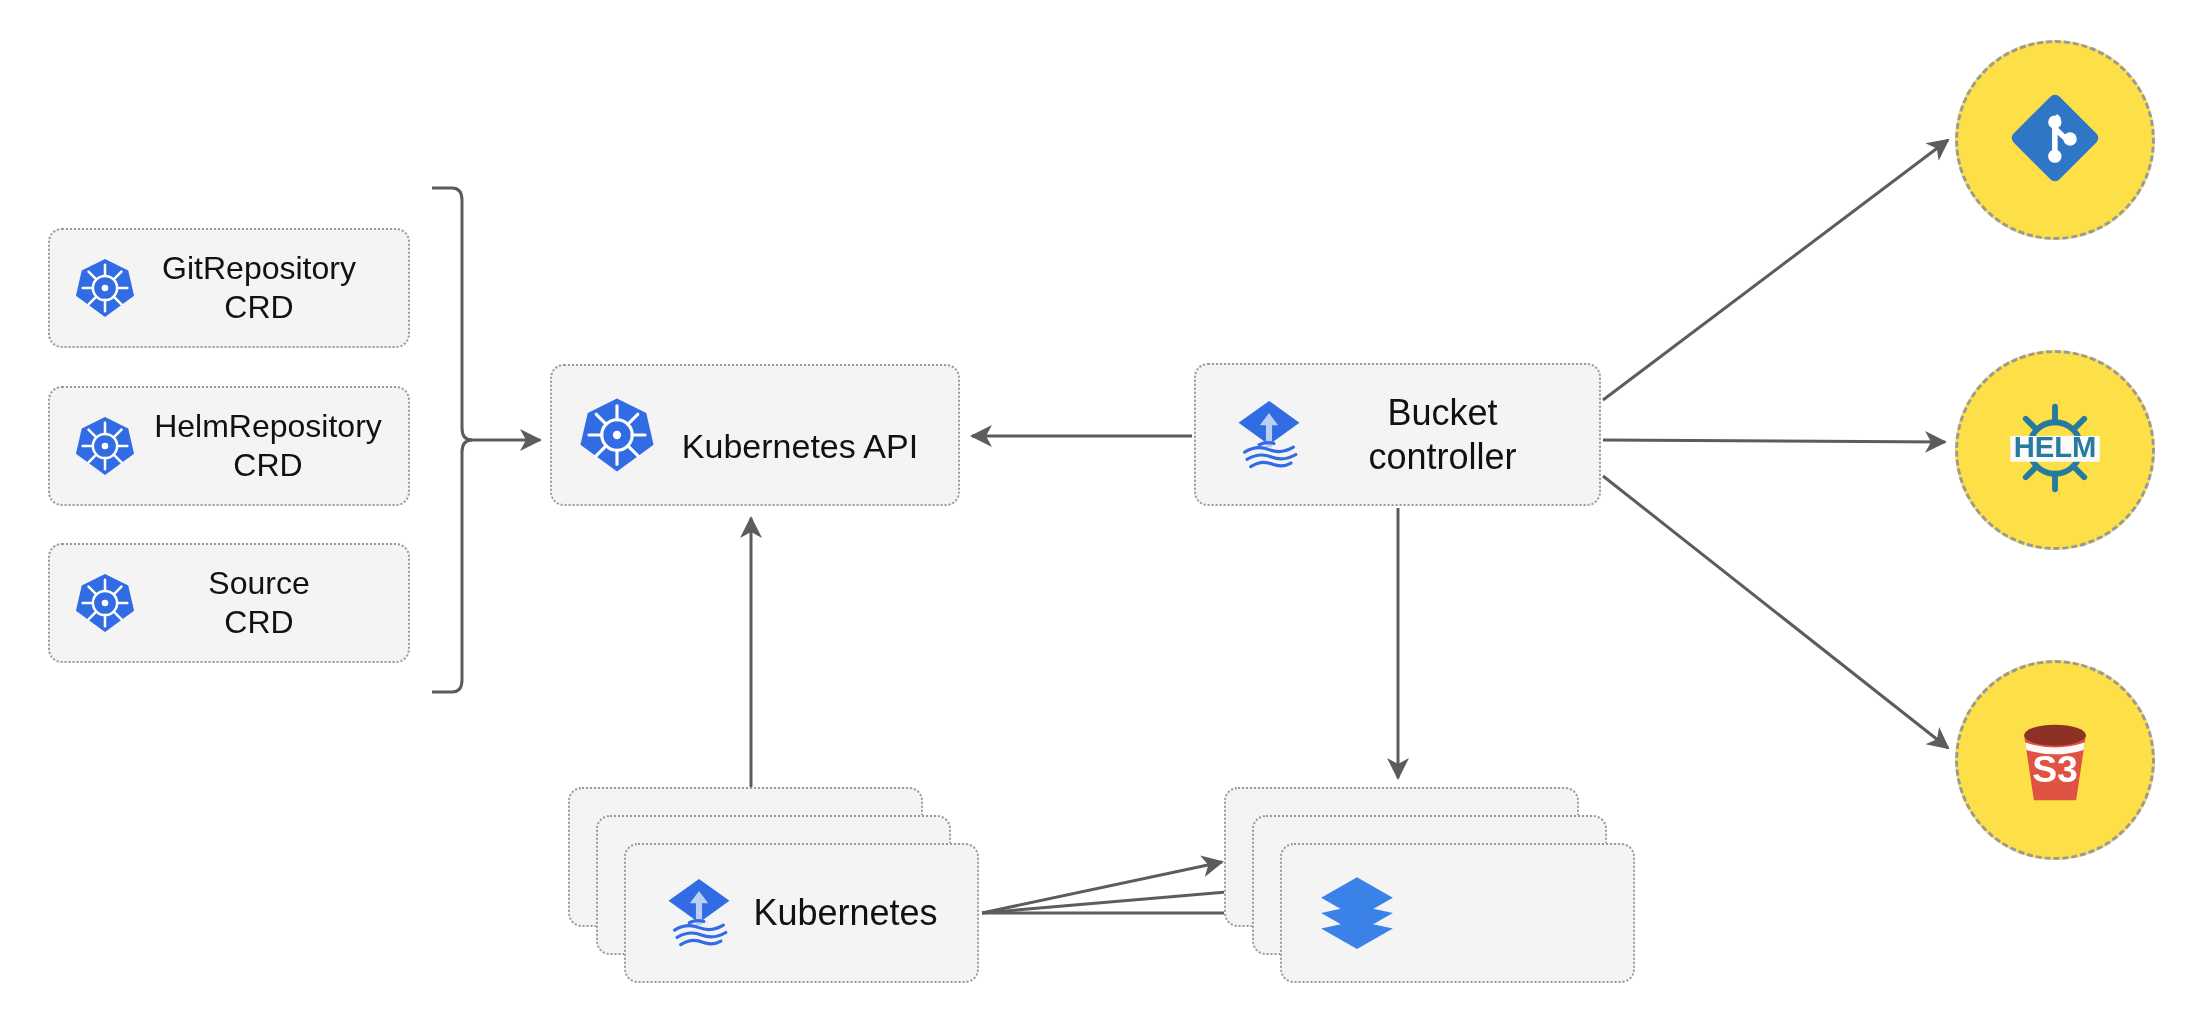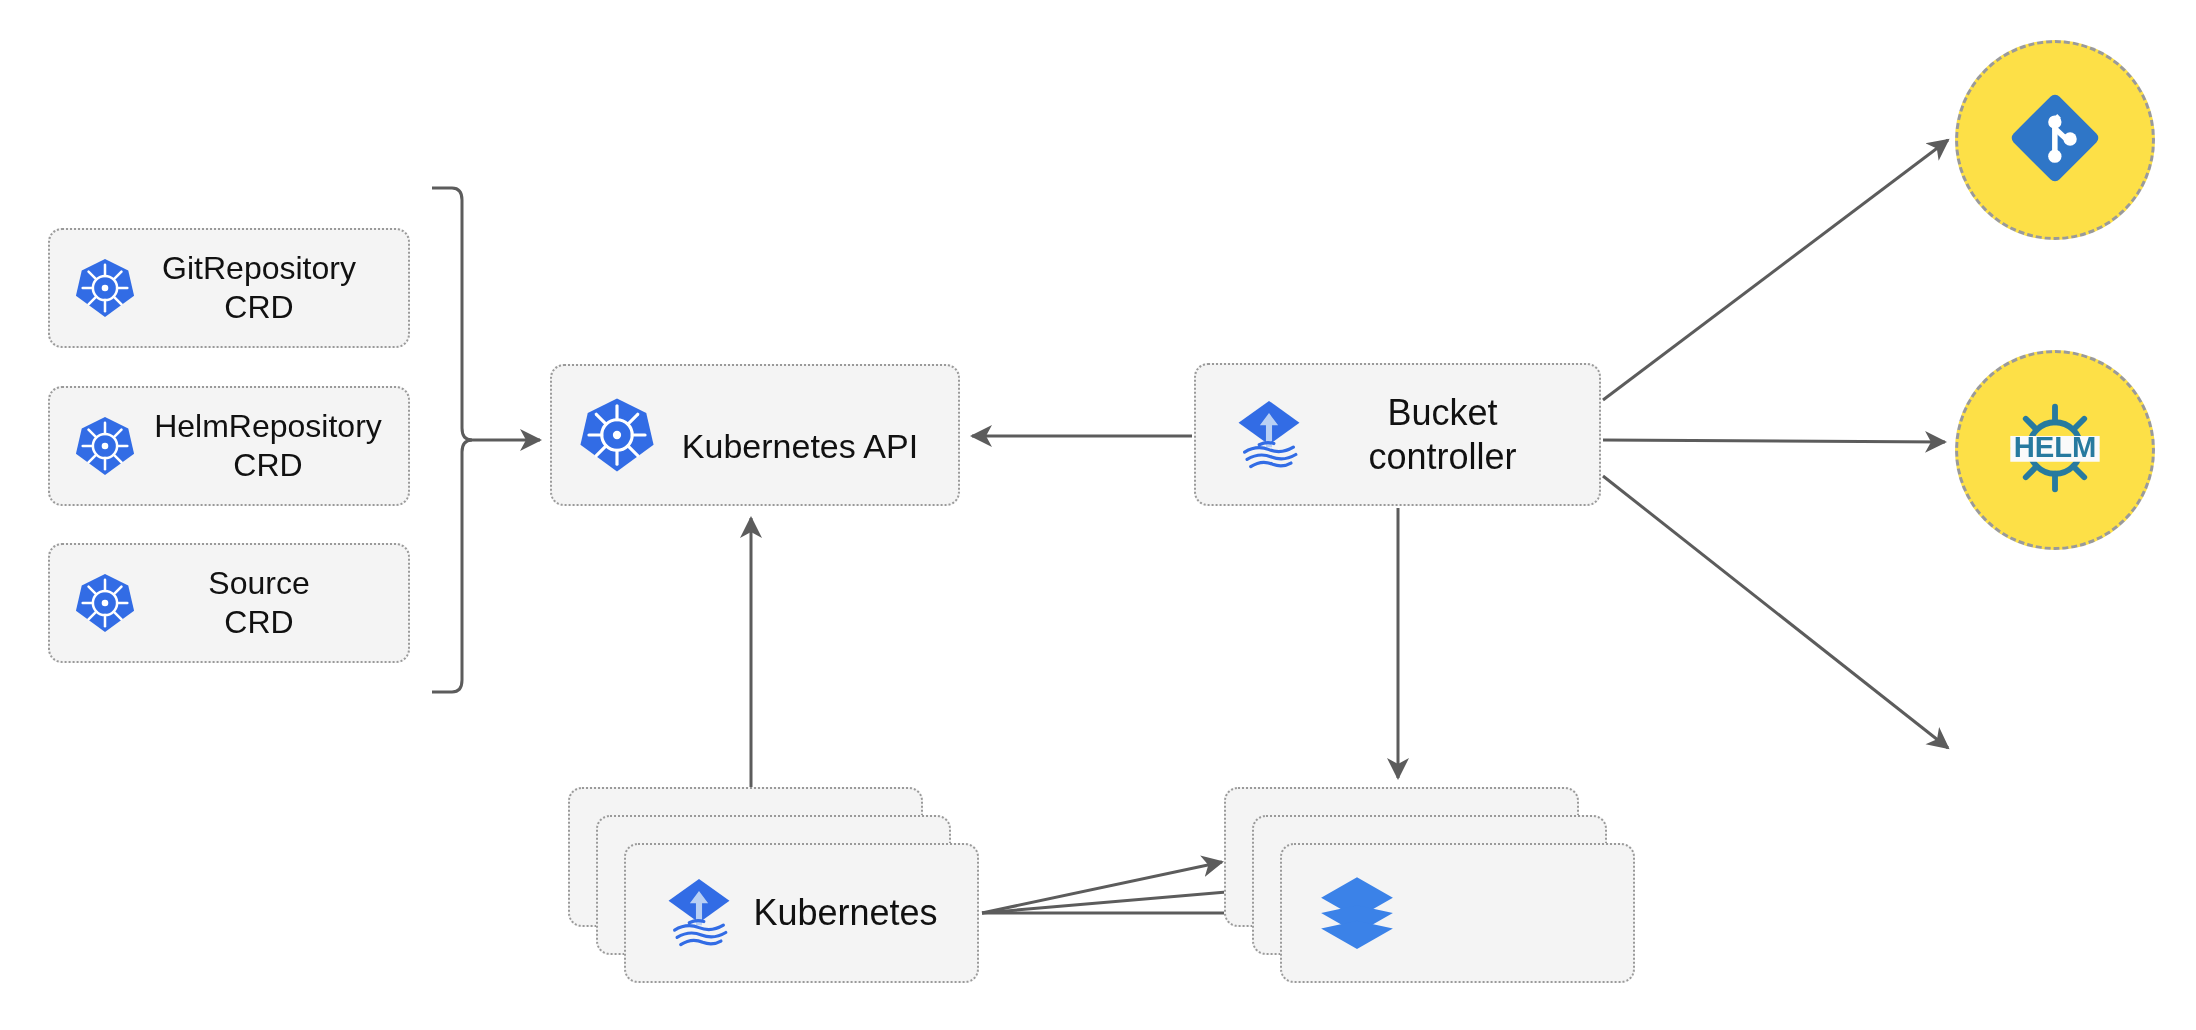--- a/index.html
+++ b/index.html
@@ -296,14 +296,24 @@
           <line x1="21.4" y1="42.6" x2="15" y2="49"></line>
           <line x1="8" y1="32" x2="17" y2="32"></line>
           <line x1="47" y1="32" x2="56" y2="32"></line>
         </g>
         <rect x="6" y="25" width="52" height="15" fill="#fafafa"></rect>
         <text x="32" y="37.4" text-anchor="middle" font-family="'Liberation Sans', sans-serif" font-size="17" font-weight="bold" fill="#277a9f">HELM</text>
       </svg>
     </span>
   </div>
 
+  <div class="circle-node" id="circle-s3">
+    <span>
+      <svg viewBox="0 0 64 64" width="104" height="104" xmlns="http://www.w3.org/2000/svg">
+        <path d="M13 18 L51 18 L45 58 L19 58 Z" fill="#e05243"></path>
+        <ellipse cx="32" cy="18" rx="19" ry="6.5" fill="#8c3123"></ellipse>
+        <path d="M13.6 22.5 Q32 28.5 50.4 22.5 L49.6 27 Q32 32.5 14.4 27 Z" fill="#ffffff" opacity="0.96"></path>
+        <text x="32" y="47" text-anchor="middle" font-family="'Liberation Sans', sans-serif" font-size="23" font-weight="bold" fill="#ffffff">S3</text>
+      </svg>
+    </span>
+  </div>
 
 </div>
 
 </body></html>

